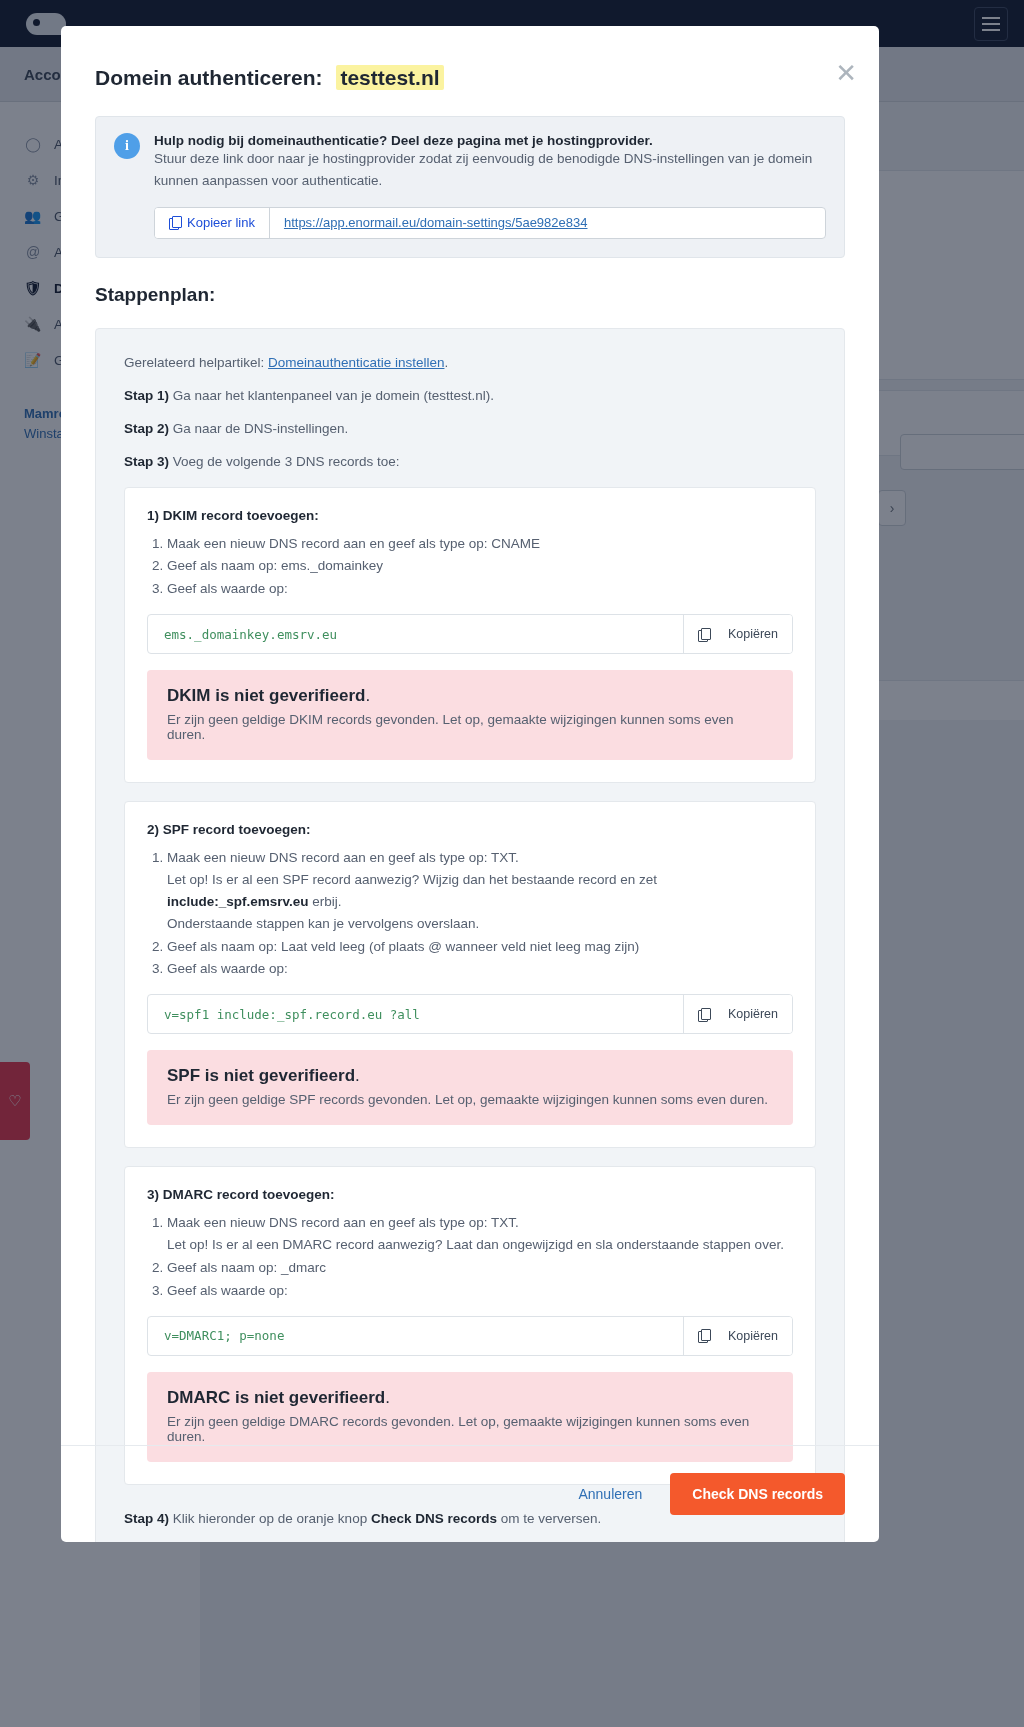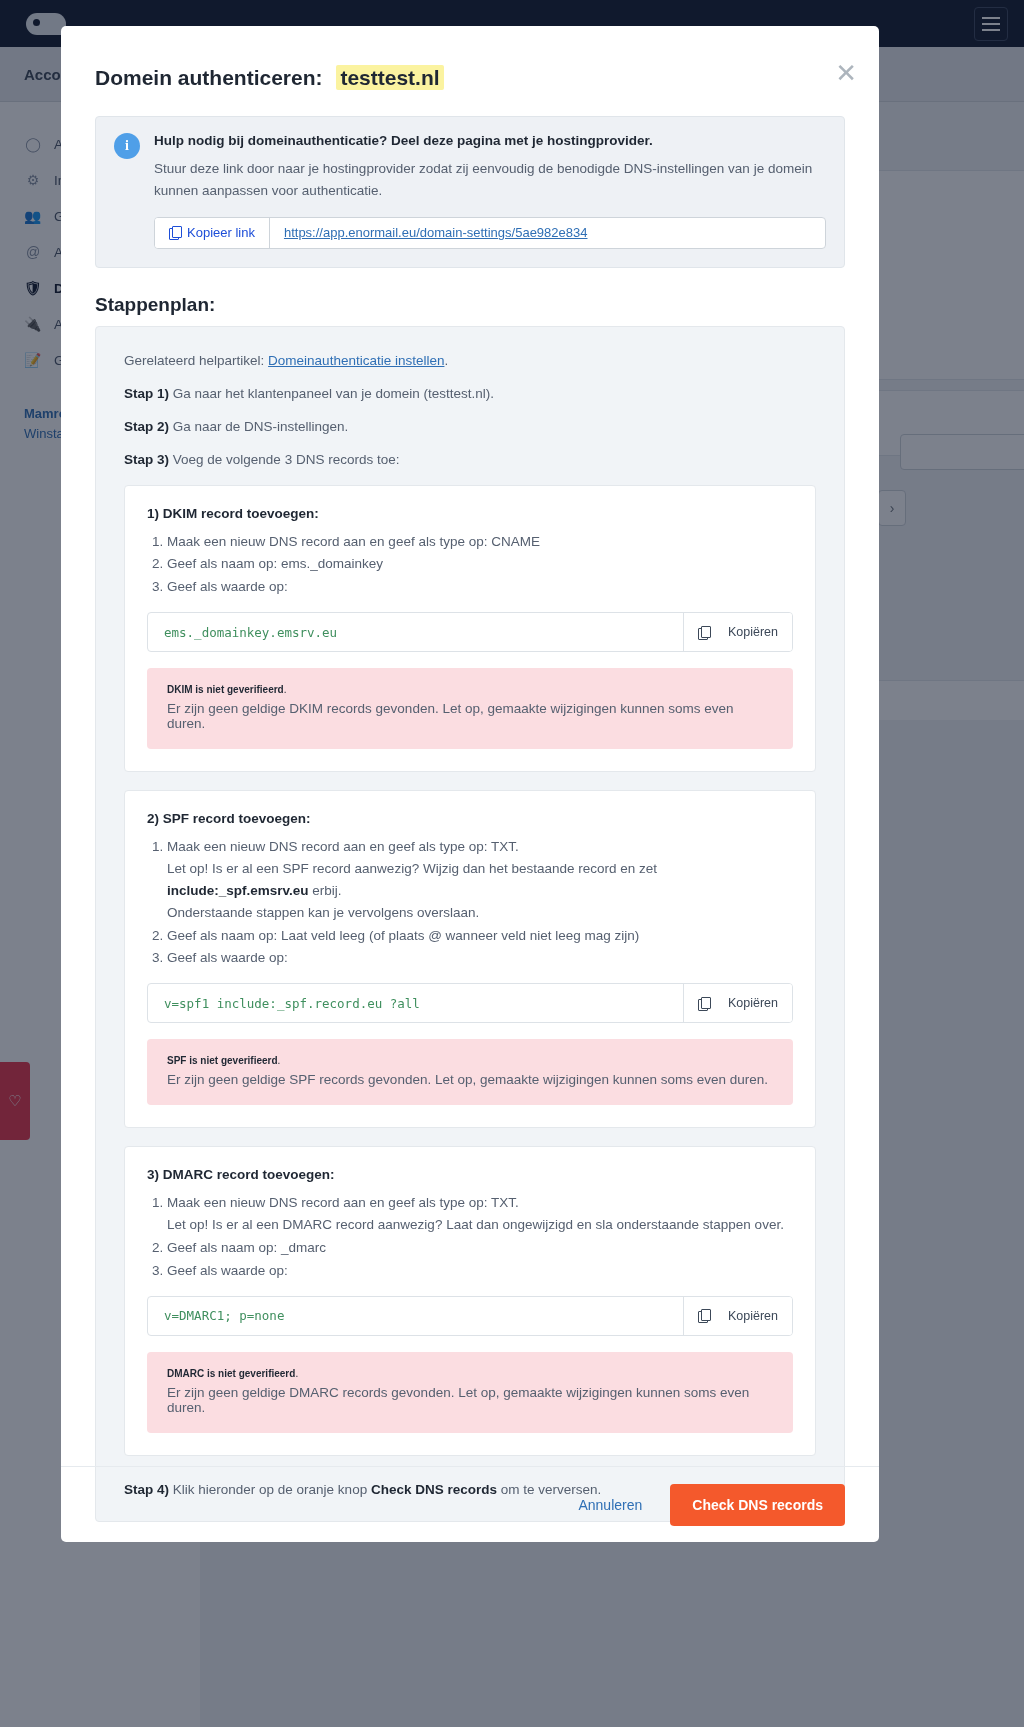--- a/index.html
+++ b/index.html
@@ -135,21 +135,21 @@
   }
   .info-icon {
     flex: none; width: 26px; height: 26px; border-radius: 50%;
     background: #4f9fe8; color: #fff; font-weight: 700; font-size: 14px;
     display: flex; align-items: center; justify-content: center;
     font-family: "Liberation Serif", serif;
   }
   .info-content { flex: 1; }
   .info-title { font-size: 13.5px; font-weight: 700; color: #1f2733; }
   .info-text {
-    margin-top: 10px; font-size: 13.5px; color: #566070; line-height: 1.65;
+    font-size: 13.5px; color: #566070; line-height: 1.65;
   }
   .copy-row {
     margin-top: 14px; display: flex; align-items: stretch;
     background: #fff; border: 1px solid #ced4da; border-radius: 4px;
     overflow: hidden; height: 32px;
   }
   .copy-btn {
     display: flex; align-items: center; gap: 6px;
     padding: 0 14px; font-size: 13px; color: #1d4ed8;
     border-right: 1px solid #ced4da; background: #fff;
@@ -168,21 +168,21 @@
   .ic-copy:after {
     content: ""; position: absolute; left: 3px; top: 0;
     width: 8px; height: 10px; border: 1.3px solid currentColor;
     border-radius: 1px; background: #fff;
   }
 
   .plan-label {
     margin-top: 26px; font-size: 19px; font-weight: 700; color: #1f2733;
   }
   .plan-box {
-    margin-top: 10px; background: #f1f4f7; border: 1px solid #e4e8ec;
+    margin-top: 22px; background: #f1f4f7; border: 1px solid #e4e8ec;
     border-radius: 4px; padding: 26px 28px 24px 28px;
   }
   .help-line { font-size: 13.5px; color: #566070; }
   .help-line a { color: #2f6fb5; text-decoration: underline; }
   .step-line { margin-top: 18px; font-size: 13.5px; color: #566070; }
   .step-line b { color: #1f2733; }
 
   .record-card {
     margin-top: 18px; background: #fff; border: 1px solid #e4e8ec;
     border-radius: 4px; padding: 20px 22px 22px 22px;
@@ -208,29 +208,29 @@
     flex: none; display: flex; align-items: center; gap: 18px;
     padding: 0 14px; border-left: 1px solid #dde2e7;
     font-size: 12.5px; color: #3c4858; background: #fff;
     border-radius: 0 3px 3px 0; white-space: nowrap;
   }
 
   .alert-danger {
     margin-top: 16px; background: #fbdde1; border-radius: 4px;
     padding: 16px 20px 18px 20px;
   }
-  .alert-title { font-size: 10px; color: #1f2733; }
+  .alert-title { font-size: 17px; color: #1f2733; }
   .alert-title b { font-weight: 700; }
   .alert-text { margin-top: 6px; font-size: 13.5px; color: #566070; }
 
   .step4 { margin-top: 26px; font-size: 13.5px; color: #566070; }
   .step4 b { color: #1f2733; }
 
   .modal-footer {
-    position: absolute; left: 0; right: 0; bottom: 0; height: 76px;
+    position: absolute; left: 0; right: 0; bottom: 0; height: 97px;
     border-top: 1px solid #e6eaee;
     display: flex; align-items: center; justify-content: flex-end;
     gap: 28px; padding-right: 34px;
   }
   .btn-cancel { font-size: 14px; color: #2f6fb5; }
   .btn-primary {
     background: #f4592c; color: #fff; font-size: 14px; font-weight: 700;
     padding: 13px 22px; border-radius: 4px;
   }
 </style>

